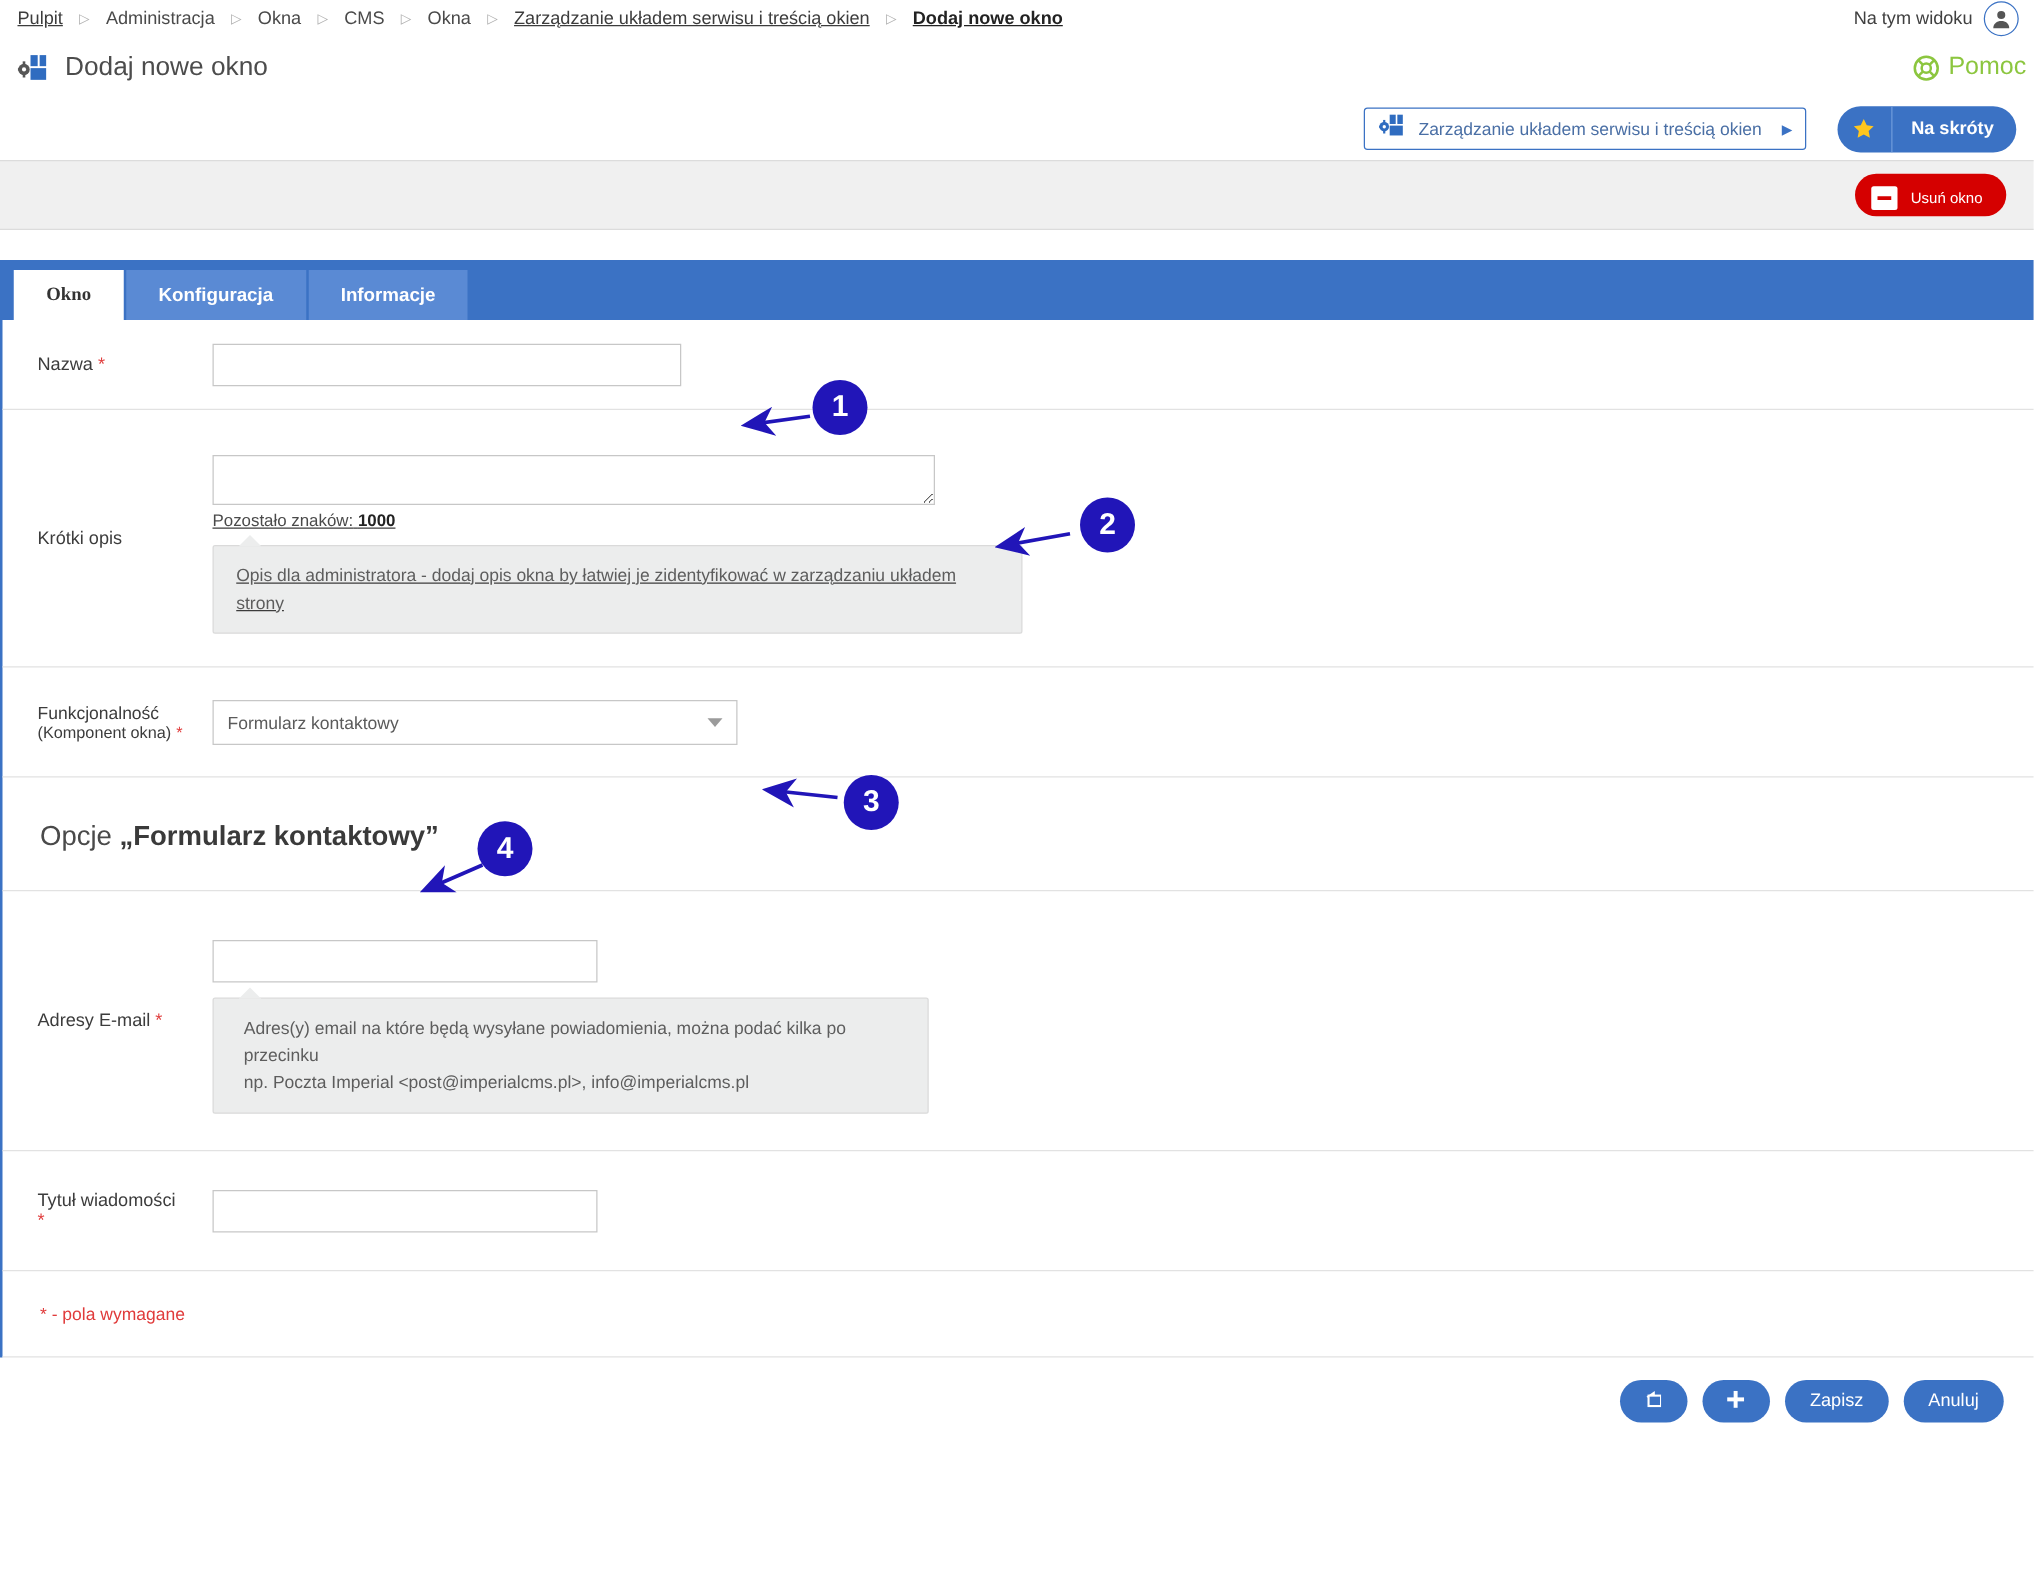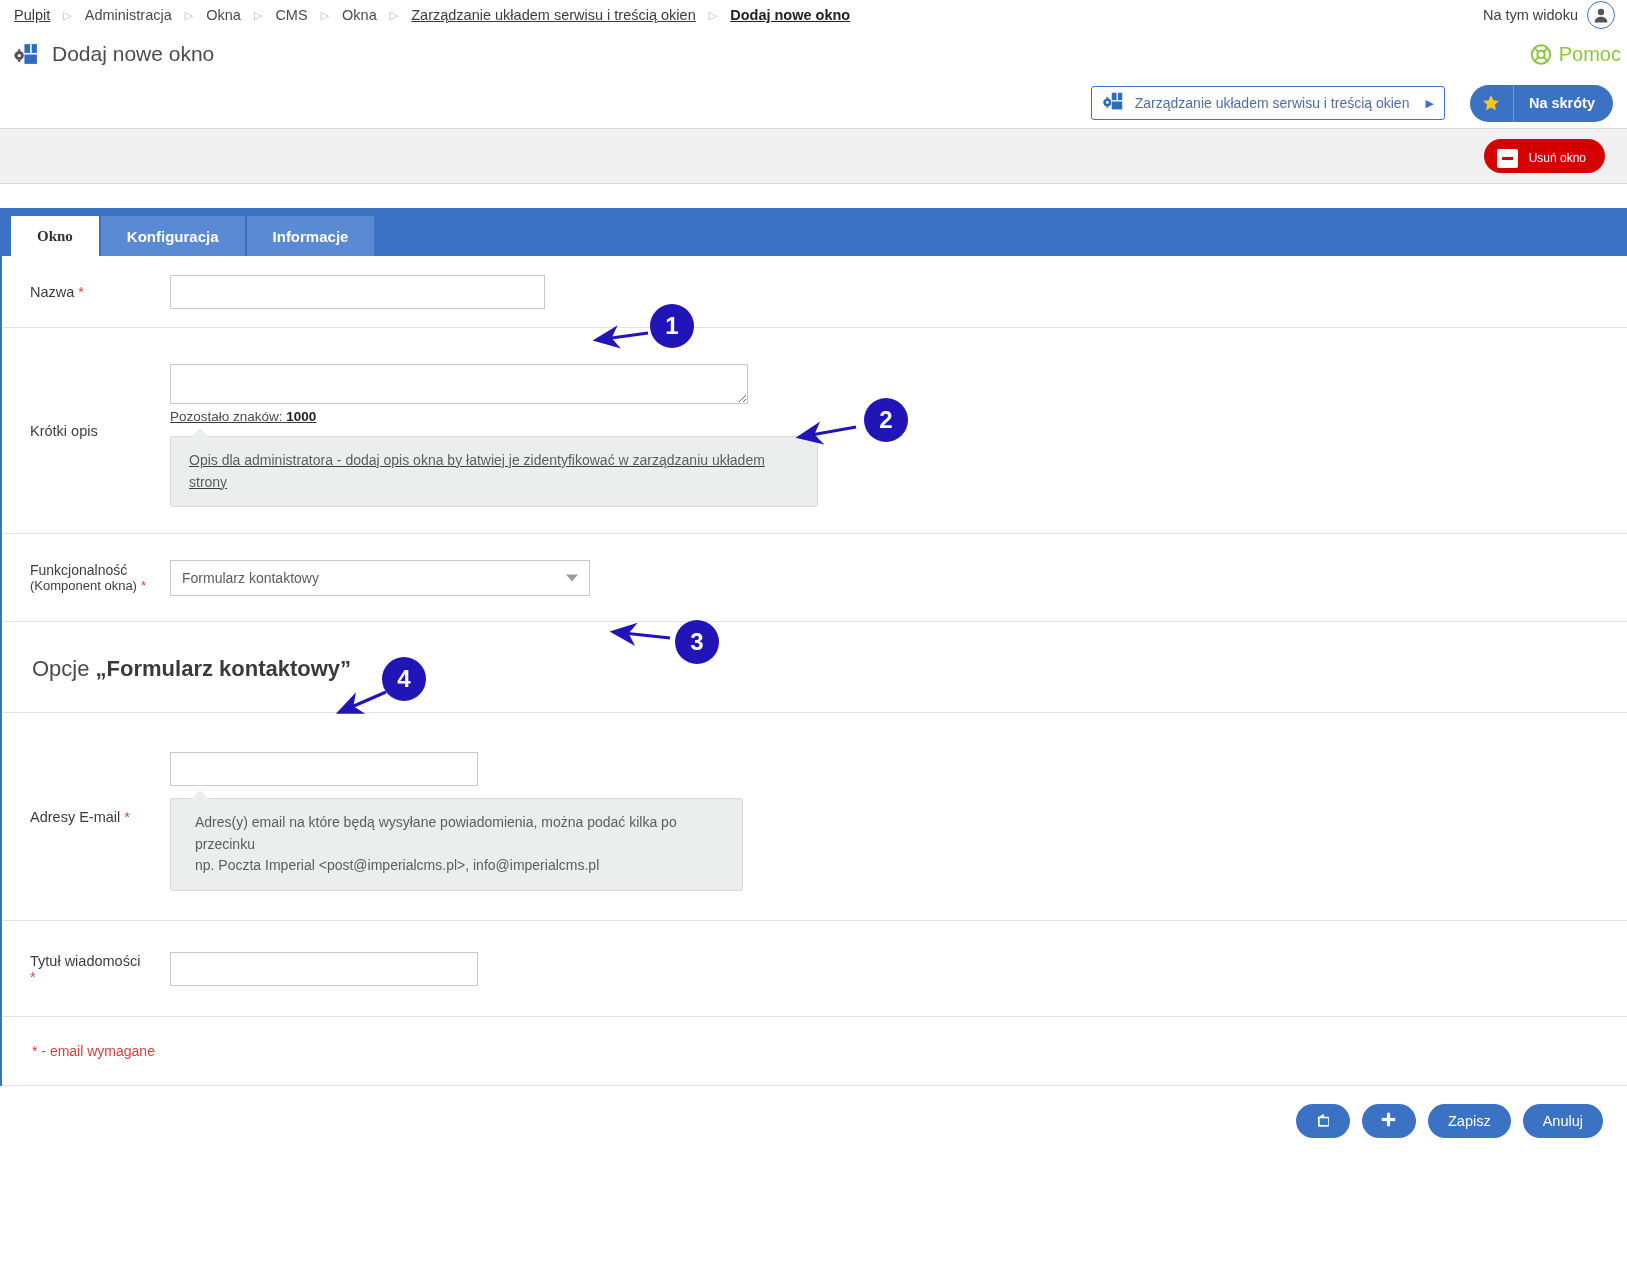--- a/index.html
+++ b/index.html
@@ -460,21 +460,21 @@
       <div class="lbl" style="flex-direction:column;align-items:flex-start;justify-content:center;">
         <span>Tytuł wiadomości</span>
         <span class="req">*</span>
       </div>
       <div class="ctl">
         <input class="txt" style="width: 308px;" type="text" value="">
       </div>
     </div>
 
     <div class="note-row">
-      <span class="req">* - email wymagane</span>
+      <span class="req">* - pola wymagane</span>
     </div>
   </div>
 
   <div class="footer">
     <div class="pill icon-only">
       <span>
         <svg width="20" height="20" viewBox="0 0 24 24">
           <rect x="6" y="8" width="13" height="12" fill="#fff"></rect>
           <path d="M13 4.5L5 10l8 5.5z" fill="#fff"></path>
           <rect x="8" y="10" width="10" height="8" fill="#3b72c4"></rect>

